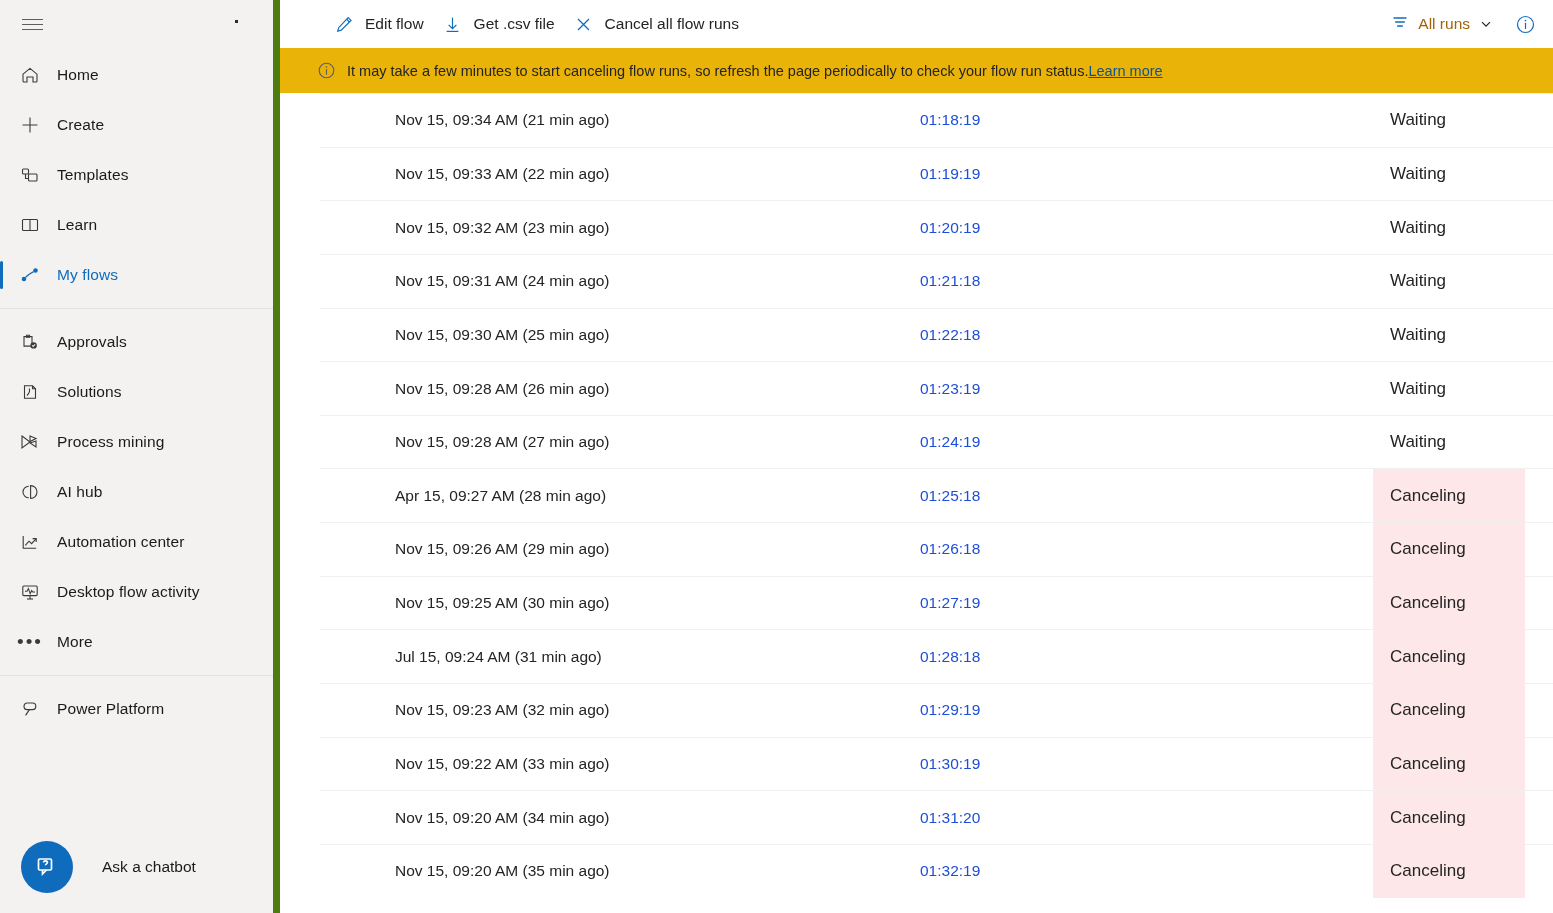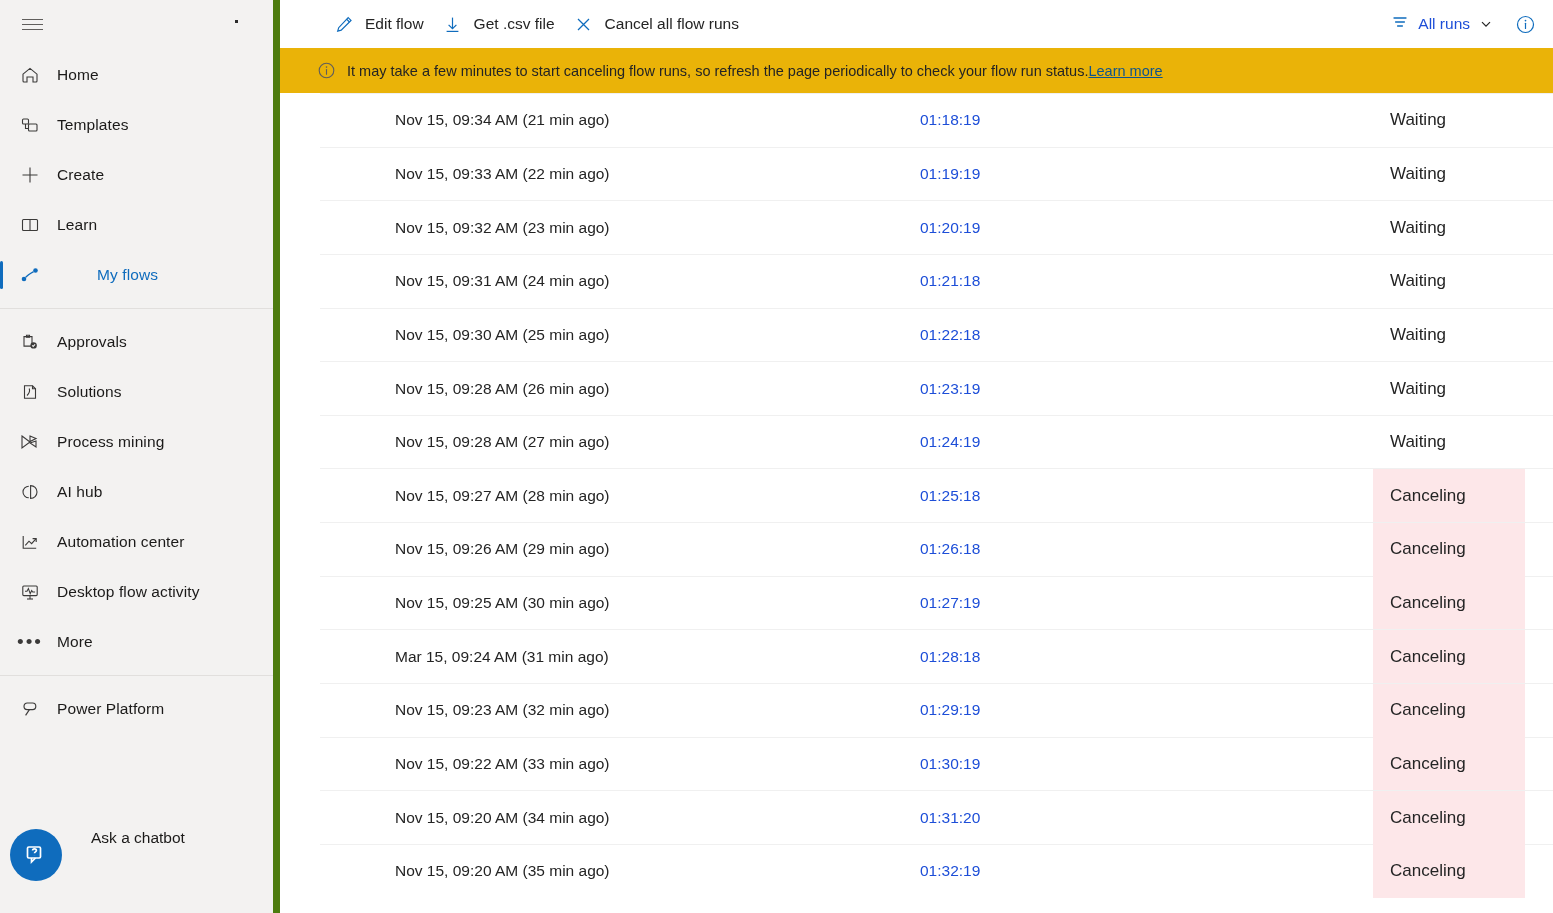--- a/index.html
+++ b/index.html
@@ -70,21 +70,21 @@
     width: 40px; height: 40px;
     display: flex; align-items: center; justify-content: center;
     flex: 0 0 40px;
     color: #3b3a39;
   }
   .nav-item .lbl {
     margin-left: 7px;
     white-space: nowrap;
     letter-spacing: .1px;
   }
-  .nav-item.active { color: #0f6cbd; gap: 40px; }
+  .nav-item.active { color: #0f6cbd; }
   .nav-item.active .ico { color: #0f6cbd; }
   .nav-item.active::before {
     content: "";
     position: absolute;
     left: 0; top: 11px;
     width: 3px; height: 28px;
     background: #0f6cbd;
     border-radius: 2px;
   }
   .nav-sep {
@@ -94,24 +94,25 @@
   }
   .dots-ico {
     letter-spacing: 2px;
     font-size: 19px;
     line-height: 8px;
     color: #3b3a39;
   }
 
   .chatbot-row {
     position: absolute;
-    left: 0; bottom: 8px;
+    left: 11px; bottom: 8px;
     width: 280px;
     height: 76px;
     display: flex;
+    align-items: center;
     padding-left: 10px;
     cursor: pointer;
   }
   .chatbot-circle {
     width: 52px; height: 52px;
     border-radius: 50%;
     background: #0f6cbd;
     display: flex; align-items: center; justify-content: center;
     flex: 0 0 52px;
   }
@@ -159,21 +160,21 @@
   .tb-right {
     margin-left: auto;
     display: flex;
     align-items: center;
     padding-right: 10px;
   }
   .tb-filter {
     display: flex; align-items: center;
     height: 34px; padding: 0 8px;
     cursor: pointer; border-radius: 3px;
-    font-size: 15.5px; color: #1d4ed8;
+    font-size: 15.5px; color: #a16207;
   }
   .tb-filter .tb-ico { margin-right: 9px; }
   .chev { margin-left: 9px; color: #242424; display:flex; }
   .info-btn {
     width: 36px; height: 36px;
     display: flex; align-items: center; justify-content: center;
     cursor: pointer; color: #0f6cbd;
     margin-left: 6px;
   }
 
@@ -265,36 +266,36 @@
         <span class="ico">
           <svg width="20" height="20" viewBox="0 0 20 20" fill="none" stroke="currentColor" stroke-width="1.1">
             <path d="M3 9.2 10 3.4l7 5.8V16a1 1 0 0 1-1 1h-3v-5H7v5H4a1 1 0 0 1-1-1V9.2z"></path>
           </svg>
         </span>
         <span class="lbl">Home</span>
       </div>
 
       <div class="nav-item">
         <span class="ico">
+          <svg width="22" height="22" viewBox="0 0 22 22" stroke="currentColor" stroke-width="1.1">
+            <path d="M11 3.5v15M3.5 11h15"></path>
+          </svg>
+        </span>
+        <span class="lbl">Create</span>
+      </div>
+
+      <div class="nav-item">
+        <span class="ico">
           <svg width="20" height="20" viewBox="0 0 20 20" fill="none" stroke="currentColor" stroke-width="1.1">
             <rect x="2.5" y="4" width="6" height="5" rx="1"></rect>
             <rect x="8.5" y="9" width="8.5" height="7" rx="1"></rect>
             <path d="M5.5 9v4.5h3"></path>
           </svg>
         </span>
         <span class="lbl">Templates</span>
-      </div>
-
-      <div class="nav-item">
-        <span class="ico">
-          <svg width="22" height="22" viewBox="0 0 22 22" stroke="currentColor" stroke-width="1.1">
-            <path d="M11 3.5v15M3.5 11h15"></path>
-          </svg>
-        </span>
-        <span class="lbl">Create</span>
       </div>
 
       <div class="nav-item">
         <span class="ico">
           <svg width="20" height="20" viewBox="0 0 20 20" fill="none" stroke="currentColor" stroke-width="1.1">
             <rect x="2.5" y="4.5" width="15" height="11" rx="1"></rect>
             <path d="M10 4.5v11"></path>
           </svg>
         </span>
         <span class="lbl">Learn</span>
@@ -513,36 +514,36 @@
             <div class="cell-start">Nov 15, 09:28 AM (26 min ago)</div>
             <div class="cell-dur">01:23:19</div>
             <div class="cell-status">Waiting</div>
           </div>
           <div class="row">
             <div class="cell-start">Nov 15, 09:28 AM (27 min ago)</div>
             <div class="cell-dur">01:24:19</div>
             <div class="cell-status">Waiting</div>
           </div>
           <div class="row">
-            <div class="cell-start">Nov 15, 09:27 AM (28 min ago)</div>
+            <div class="cell-start">Apr 15, 09:27 AM (28 min ago)</div>
             <div class="cell-dur">01:25:18</div>
             <div class="cell-status canceling">Canceling</div>
           </div>
           <div class="row">
             <div class="cell-start">Nov 15, 09:26 AM (29 min ago)</div>
             <div class="cell-dur">01:26:18</div>
             <div class="cell-status canceling">Canceling</div>
           </div>
           <div class="row">
             <div class="cell-start">Nov 15, 09:25 AM (30 min ago)</div>
             <div class="cell-dur">01:27:19</div>
             <div class="cell-status canceling">Canceling</div>
           </div>
           <div class="row">
-            <div class="cell-start">Mar 15, 09:24 AM (31 min ago)</div>
+            <div class="cell-start">Jul 15, 09:24 AM (31 min ago)</div>
             <div class="cell-dur">01:28:18</div>
             <div class="cell-status canceling">Canceling</div>
           </div>
           <div class="row">
             <div class="cell-start">Nov 15, 09:23 AM (32 min ago)</div>
             <div class="cell-dur">01:29:19</div>
             <div class="cell-status canceling">Canceling</div>
           </div>
           <div class="row">
             <div class="cell-start">Nov 15, 09:22 AM (33 min ago)</div>

